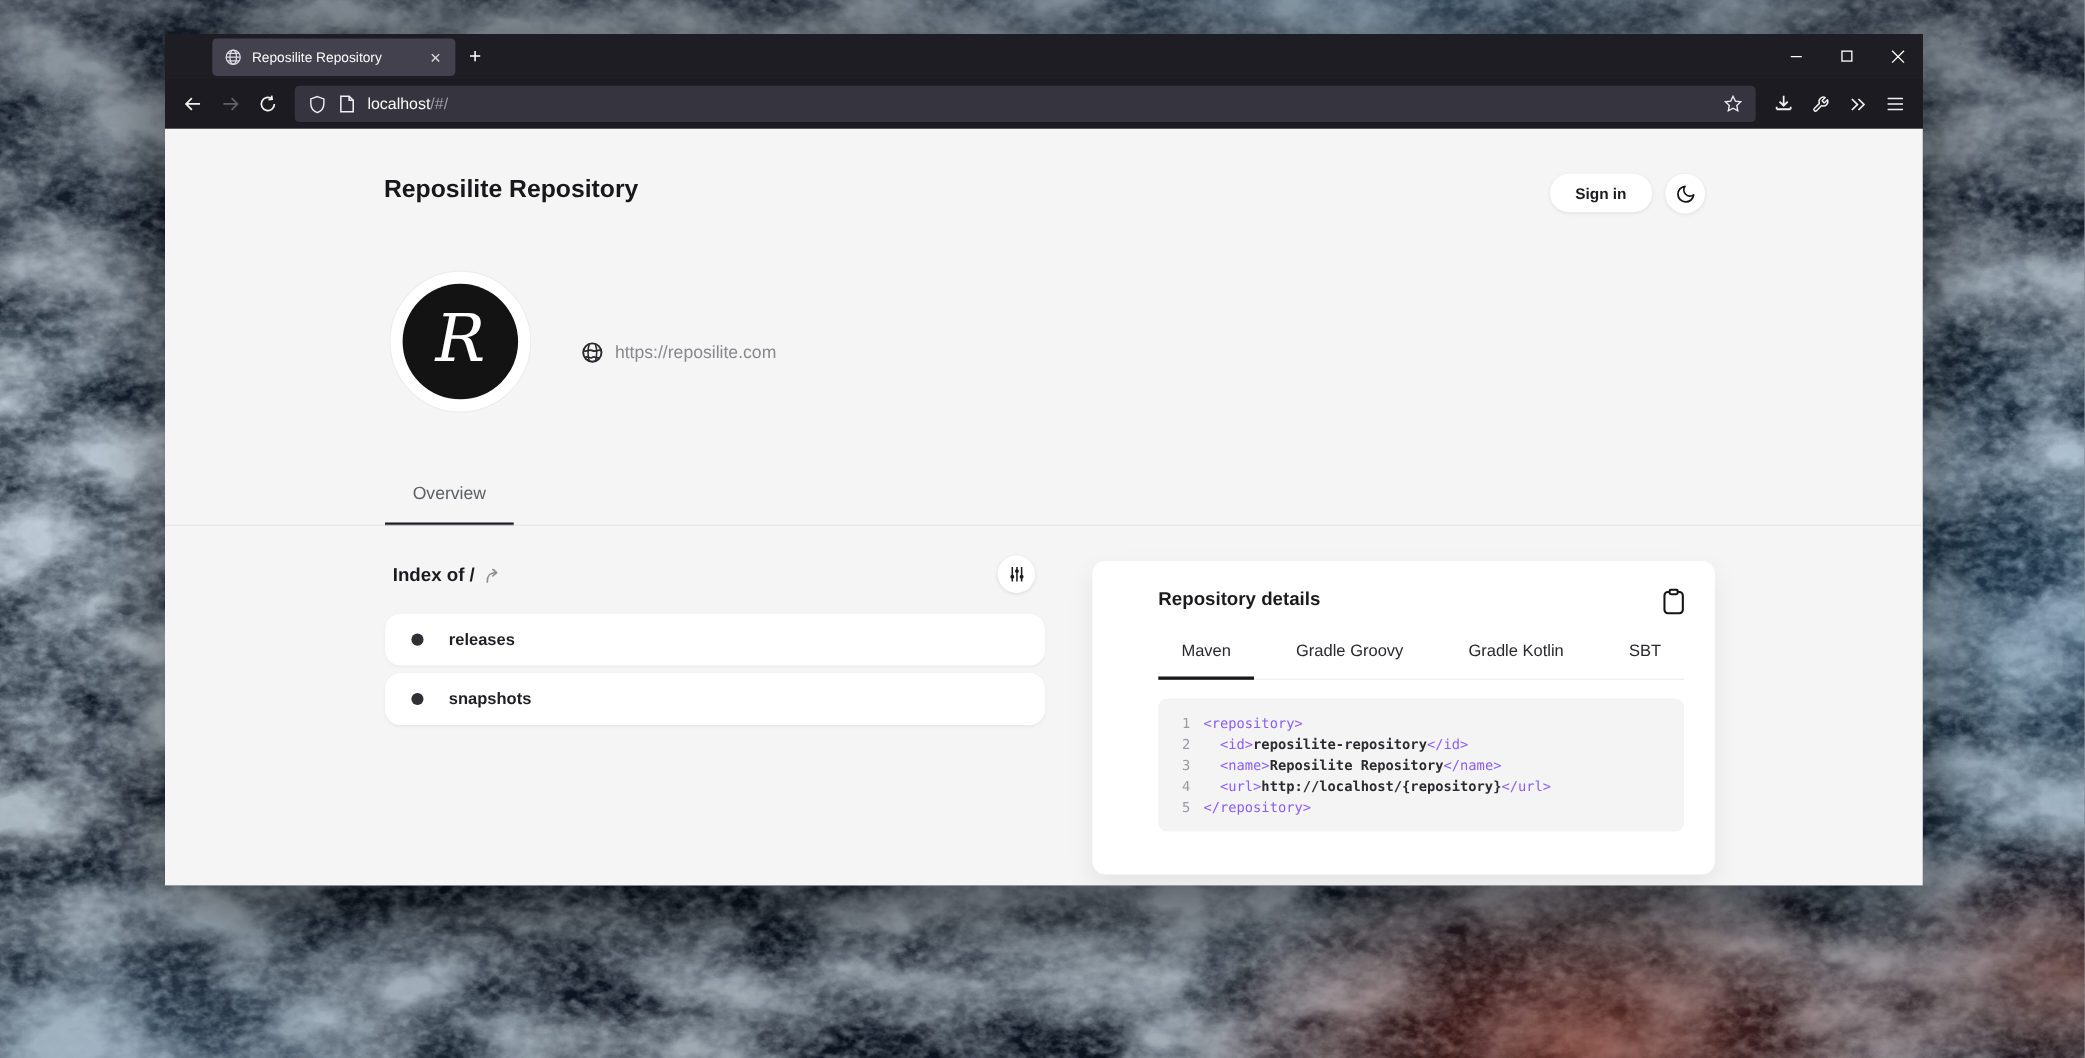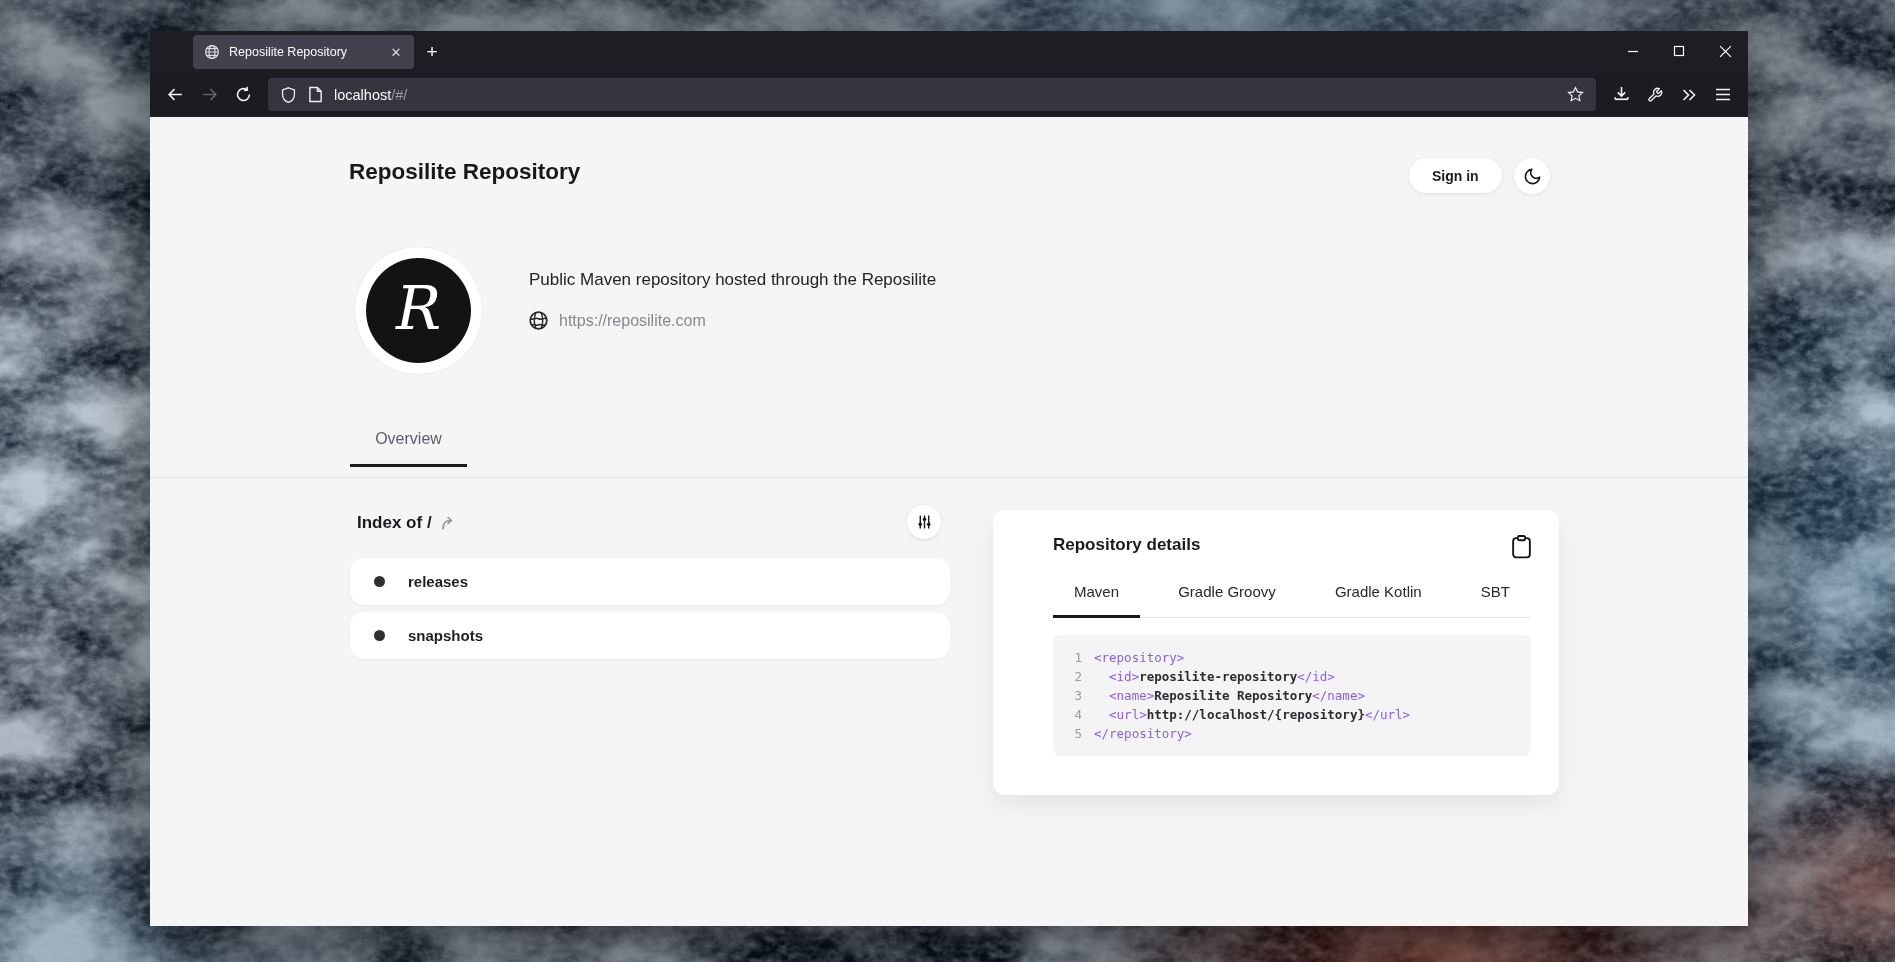--- a/index.html
+++ b/index.html
@@ -12,21 +12,21 @@
     background:
       radial-gradient(520px 260px at 76% 99%, rgba(148,44,20,.55), transparent 70%),
       radial-gradient(300px 200px at 99% 92%, rgba(120,40,22,.45), transparent 70%),
       radial-gradient(700px 260px at 66% 0%, rgba(150,190,220,.30), transparent 70%),
       radial-gradient(900px 500px at 100% 60%, rgba(90,150,190,.28), transparent 70%),
       radial-gradient(600px 280px at 6% 100%, rgba(160,200,230,.28), transparent 70%),
       linear-gradient(180deg, rgba(8,12,18,.40), rgba(10,16,24,.10) 45%, rgba(6,10,16,.25));
   }
 
   
-  .window { position:absolute; left:150px; top:31px; width:1598px; height:895px;
+  .window { position:absolute; left:150px; top:31px; width:1598px; height:774px;
     background:#1e1d24; box-shadow:0 24px 70px rgba(0,0,0,.55); display:flex; flex-direction:column; }
 
   .tabbar { height:41px; background:#1e1d24; display:flex; align-items:flex-end; padding-left:43px; flex:0 0 auto; }
   .tab { width:221px; height:34px; margin-bottom:3px; background:#42414d; border-radius:4px;
     display:flex; align-items:center; padding:0 8px 0 11px; gap:9px; color:#fbfbfe; font-size:12.5px; }
   .tab-title { white-space:nowrap; overflow:hidden; flex:1; }
   .tab-close { color:#d9d9de; font-size:13px; width:20px; height:20px; border-radius:3px;
     display:flex; align-items:center; justify-content:center; }
   .newtab { width:36px; height:34px; margin-bottom:3px; color:#fbfbfe; font-size:19px; font-weight:300;
     display:flex; align-items:center; justify-content:center; }
@@ -56,21 +56,21 @@
   .avatar-ring { position:absolute; left:204px; top:129px; width:129px; height:129px; border-radius:50%;
     background:#fff; border:1px solid #ececee; display:flex; align-items:center; justify-content:center; }
   .avatar { width:105px; height:105px; border-radius:50%; background:#131313; color:#fff;
     display:flex; align-items:center; justify-content:center;
     font-family:"DejaVu Serif", serif; font-style:italic; font-size:60px; padding-bottom:6px; }
   .desc { position:absolute; left:379px; top:153px; font-size:17px; color:#232327; }
   .site-row { position:absolute; left:378px; top:193px; display:flex; align-items:center; gap:10px; }
   .site-link { font-size:16px; color:#87878d; }
 
   
-  .pagetab { position:absolute; left:200px; top:313px; width:117px; text-align:center;
+  .pagetab { position:absolute; left:200px; top:324px; width:117px; text-align:center;
     padding-bottom:16px; border-bottom:3px solid #1a1a1d; font-size:16px; color:#5c5f66; }
   .divider { position:absolute; left:0; right:0; top:360px; height:1px; background:#e4e4e6; }
 
   
   .index-head { position:absolute; left:207px; top:396px; display:flex; align-items:center; gap:9px;
     font-size:17px; font-weight:bold; color:#1b1b1f; }
   .filter-btn { position:absolute; left:757px; top:388px; width:34px; height:34px; border-radius:50%;
     background:#fff; display:flex; align-items:center; justify-content:center; box-shadow:0 1px 4px rgba(0,0,0,.10); }
   .entry { position:absolute; left:200px; width:600px; height:47px; background:#fff; border-radius:14px;
     display:flex; align-items:center; padding-left:24px; box-shadow:0 1px 3px rgba(0,0,0,.05); }
@@ -224,21 +224,20 @@
       <span class="icon">
         <svg width="19" height="19" viewBox="0 0 24 24" fill="none" stroke="#141417" stroke-width="2" stroke-linecap="round" stroke-linejoin="round">
           <path d="M21 12.79A9 9 0 1 1 11.21 3 7 7 0 0 0 21 12.79z"></path>
         </svg>
       </span>
     </div>
 
     <div class="avatar-ring">
       <div class="avatar">R</div>
     </div>
-    <div class="desc">Public Maven repository hosted through the Reposilite</div>
     <div class="site-row">
       <span class="icon">
         <svg width="21" height="21" viewBox="0 0 24 24" fill="none" stroke="#2a2a2e" stroke-width="2">
           <circle cx="12" cy="12" r="9.5"></circle>
           <path d="M3 10 C6 12 8 8 12 10 C16 12 18 8 21 10" stroke-width="1.8"></path>
           <path d="M4 17 C8 15 10 19 12 17 C14 15 17 19 20 17" stroke-width="1.8"></path>
           <path d="M9 2.8 C7 8 7 16 9 21.2 M15 2.8 C17 8 17 16 15 21.2" stroke-width="1.6"></path>
         </svg>
       </span>
       <span class="site-link">https://reposilite.com</span>

